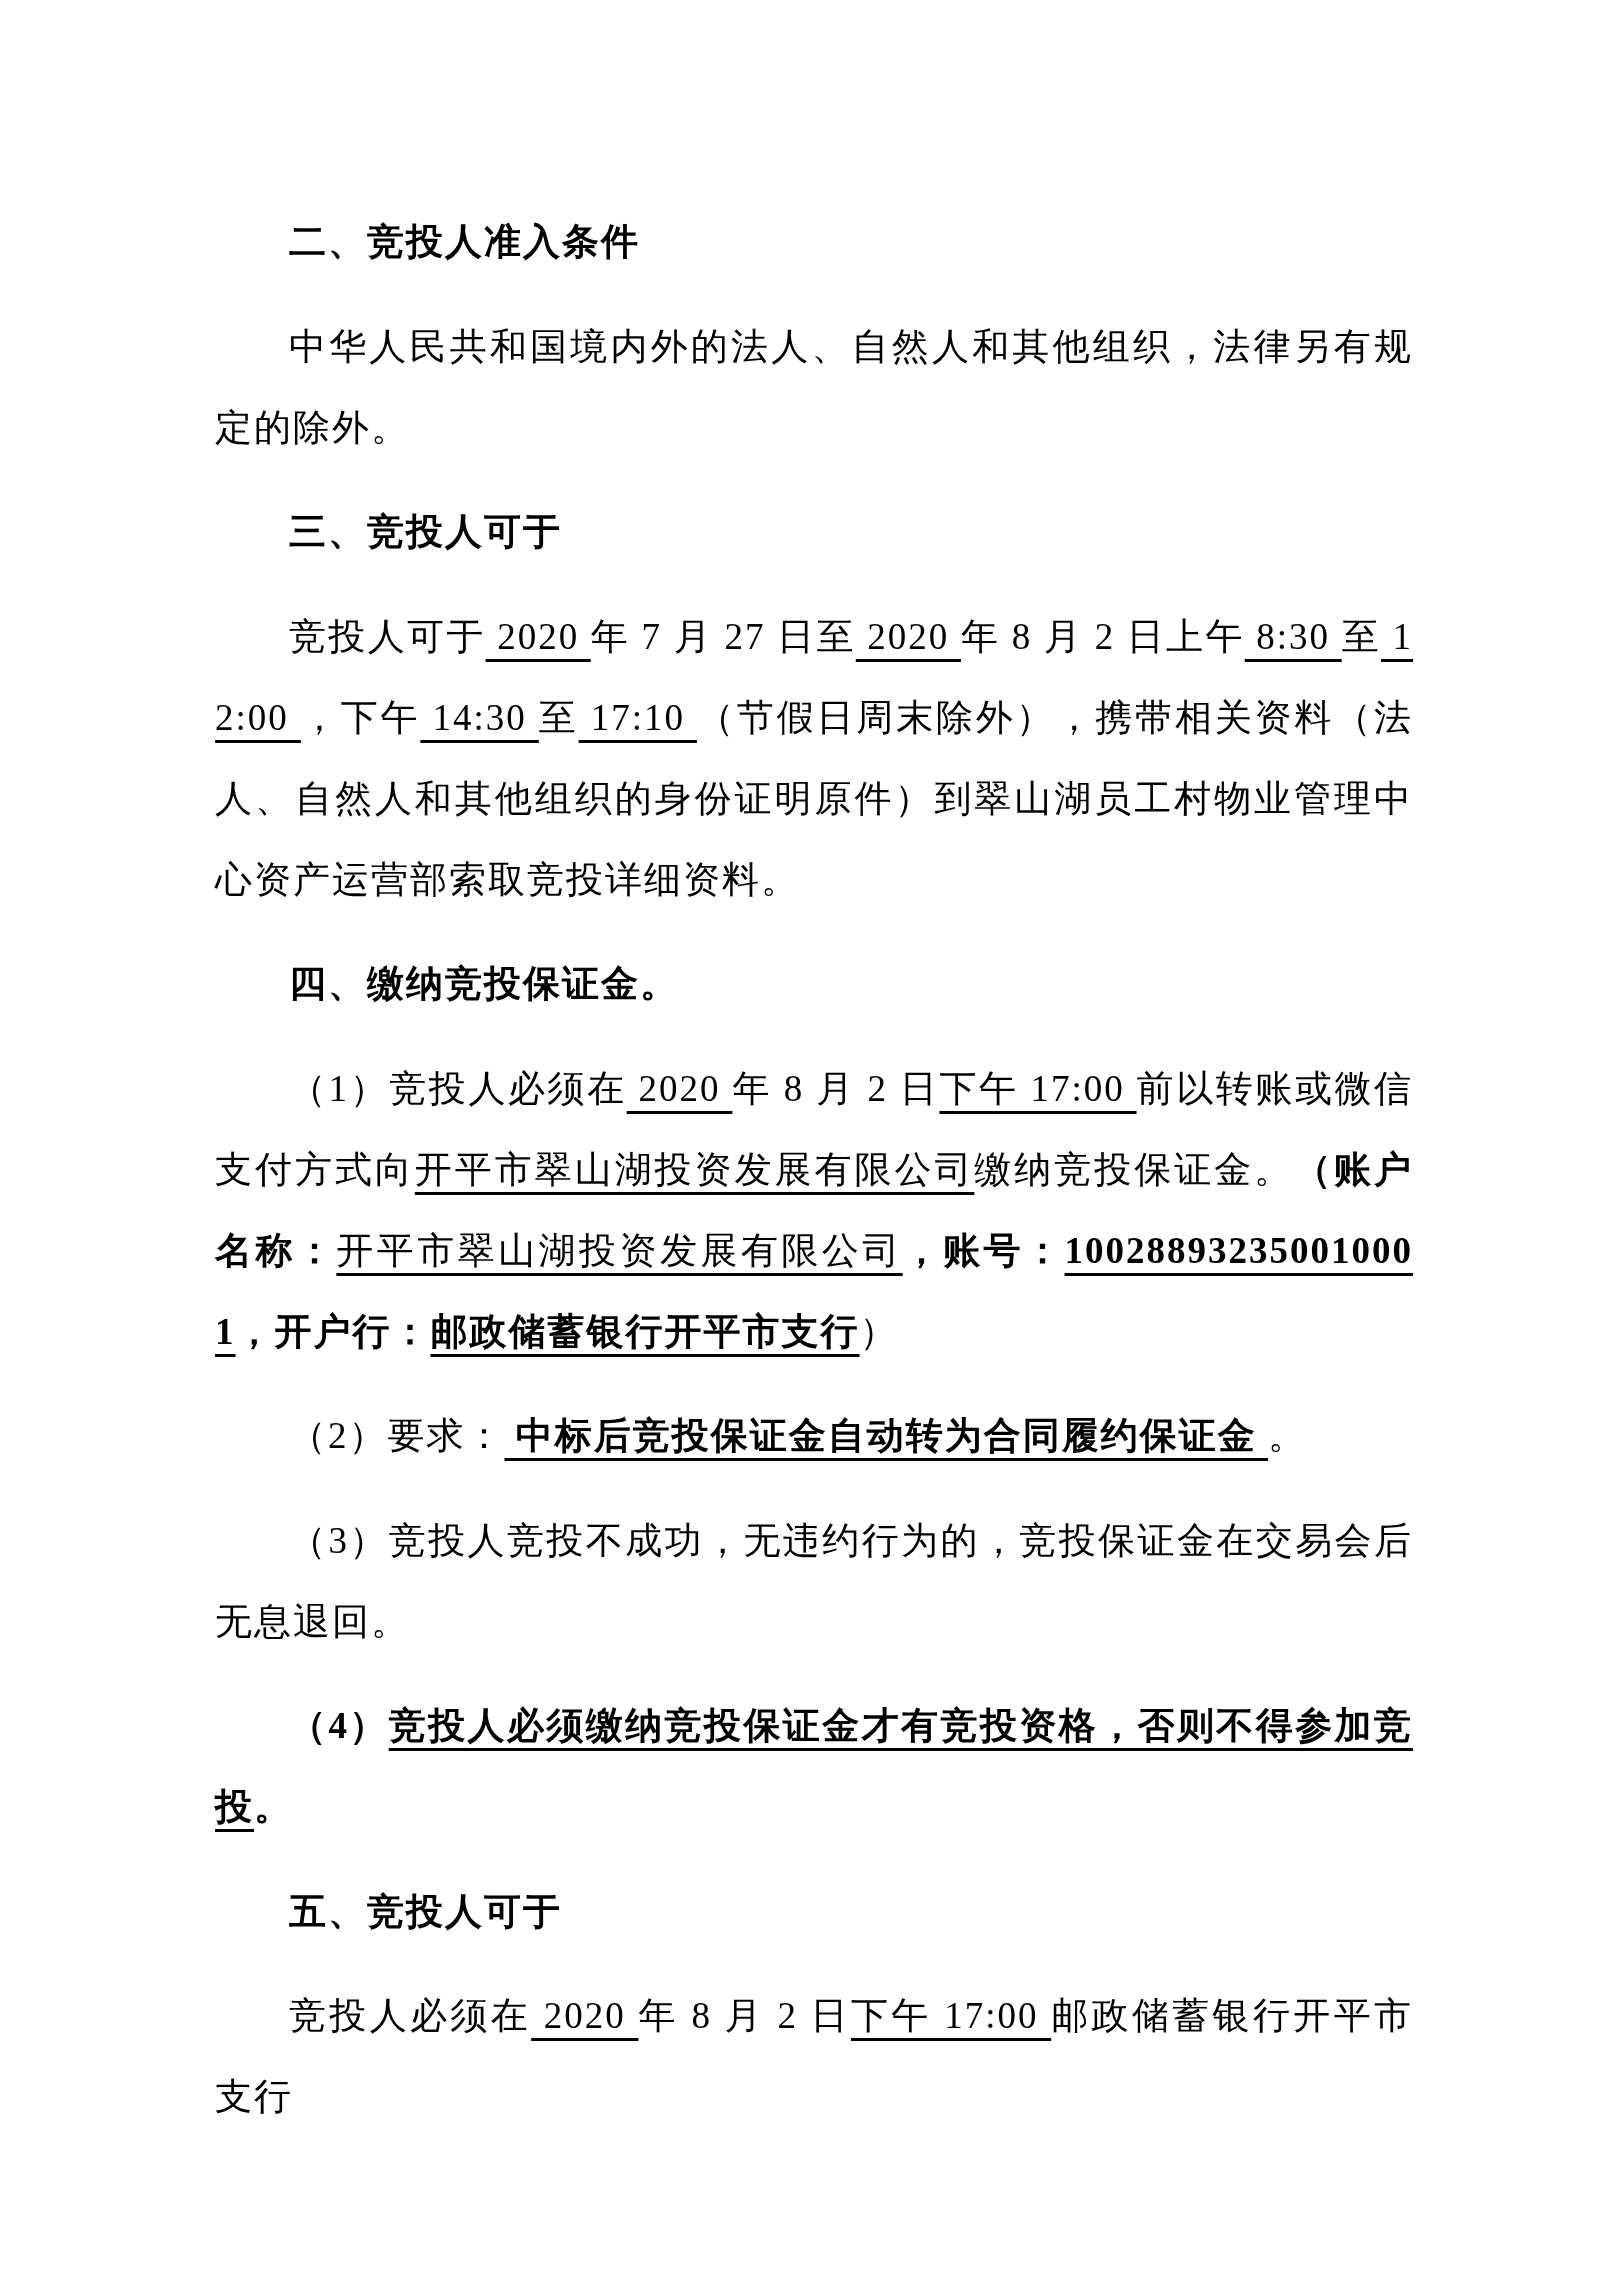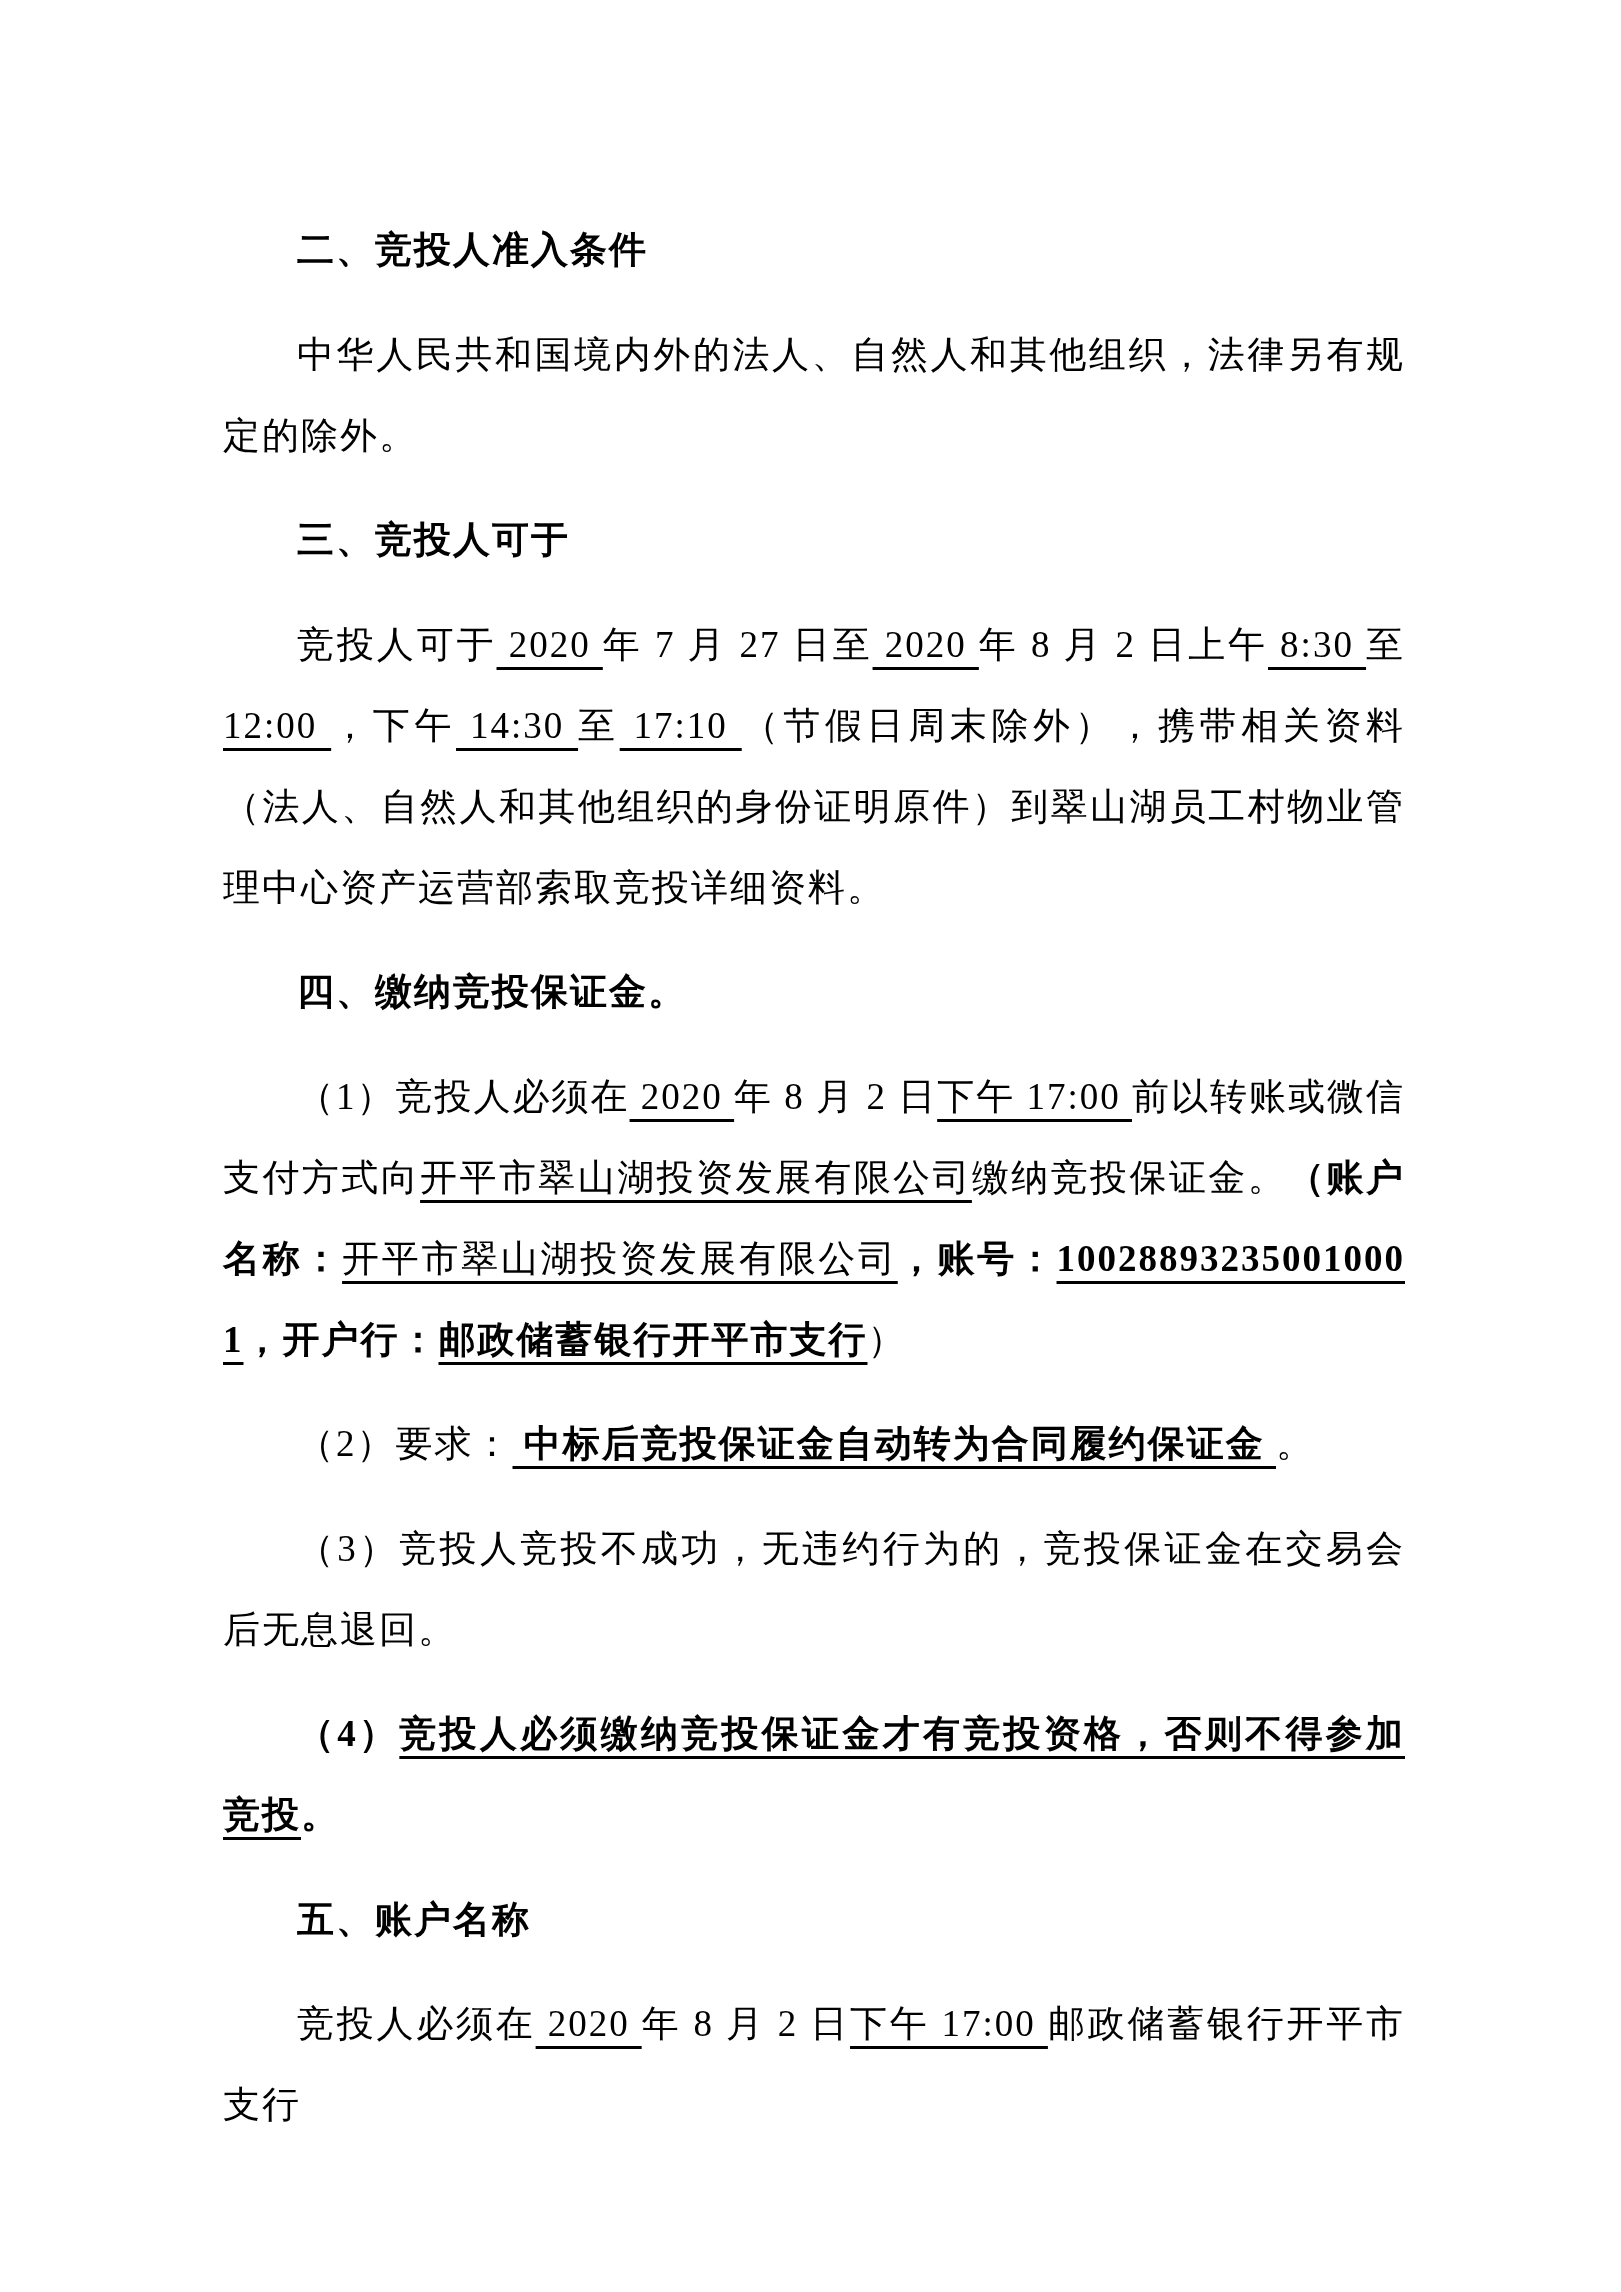--- a/index.html
+++ b/index.html
@@ -13,21 +13,21 @@
     box-sizing: border-box;
     padding: 197px 204px 59px 211px;
     font-family: "Liberation Serif", "DejaVu Serif", serif;
     color: #000000;
     overflow: hidden;
   }
   .doc {
     width: 100%;
   }
   .doc p {
-    margin: 12px;
+    margin: 4px;
     font-size: 37px;
     line-height: 81px;
     letter-spacing: 2px;
     text-align: justify;
     text-justify: inter-character;
     text-indent: 2em;
     word-break: break-all;
   }
   .doc p + p {
     margin-top: 23.5px;
@@ -48,16 +48,16 @@
 <div class="doc">
     <p class="heading"><span class="b">二、竞投人准入条件</span></p>
     <p class="para"><span>中华人民共和国境内外的法人、自然人和其他组织，法律另有规定的除外。</span></p>
     <p class="heading"><span class="b">三、竞投人可于</span></p>
     <p class="para"><span>竞投人可于</span><span class="u"> 2020 </span><span>年 7 月 27 日至</span><span class="u"> 2020 </span><span>年 8 月 2 日上午</span><span class="u"> 8:30 </span><span>至</span><span class="u"> 12:00 </span><span>，下午</span><span class="u"> 14:30 </span><span>至</span><span class="u"> 17:10 </span><span>（节假日周末除外），携带相关资料（法人、自然人和其他组织的身份证明原件）到翠山湖员工村物业管理中心资产运营部索取竞投详细资料。</span></p>
     <p class="heading"><span class="b">四、缴纳竞投保证金</span><span>。</span></p>
     <p class="para"><span>（1）竞投人必须在</span><span class="u"> 2020 </span><span>年 8 月 2 日</span><span class="u">下午 17:00 </span><span>前以转账或微信支付方式向</span><span class="u">开平市翠山湖投资发展有限公司</span><span>缴纳竞投保证金。</span><span class="b">（账户名称：</span><span class="u">开平市翠山湖投资发展有限公司</span><span class="b">，账号：</span><span class="b u">100288932350010001</span><span class="b">，开户行：</span><span class="b u">邮政储蓄银行开平市支行</span><span>）</span></p>
     <p class="para"><span>（2）要求：</span><span class="b u"> 中标后竞投保证金自动转为合同履约保证金 </span><span>。</span></p>
     <p class="para"><span>（3）竞投人竞投不成功，无违约行为的，竞投保证金在交易会后无息退回。</span></p>
     <p class="para"><span class="b">（4）</span><span class="b u">竞投人必须缴纳竞投保证金才有竞投资格，否则不得参加竞投</span><span class="b">。</span></p>
-    <p class="heading"><span class="b">五、账户名称</span></p>
+    <p class="heading"><span class="b">五、竞投人可于</span></p>
     <p class="para"><span>竞投人必须在</span><span class="u"> 2020 </span><span>年 8 月 2 日</span><span class="u">下午 17:00 </span><span>邮政储蓄银行开平市支行</span></p>
   </div>
 
 
 </body></html>

